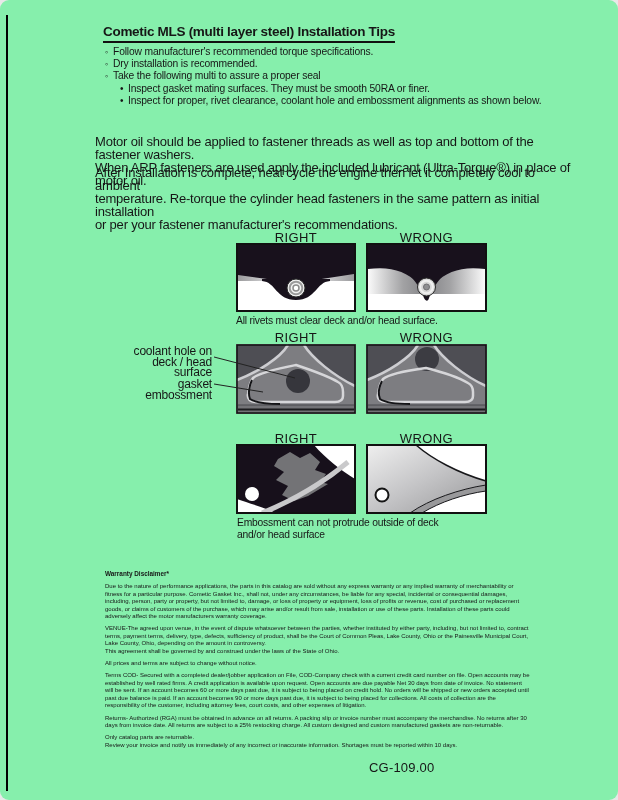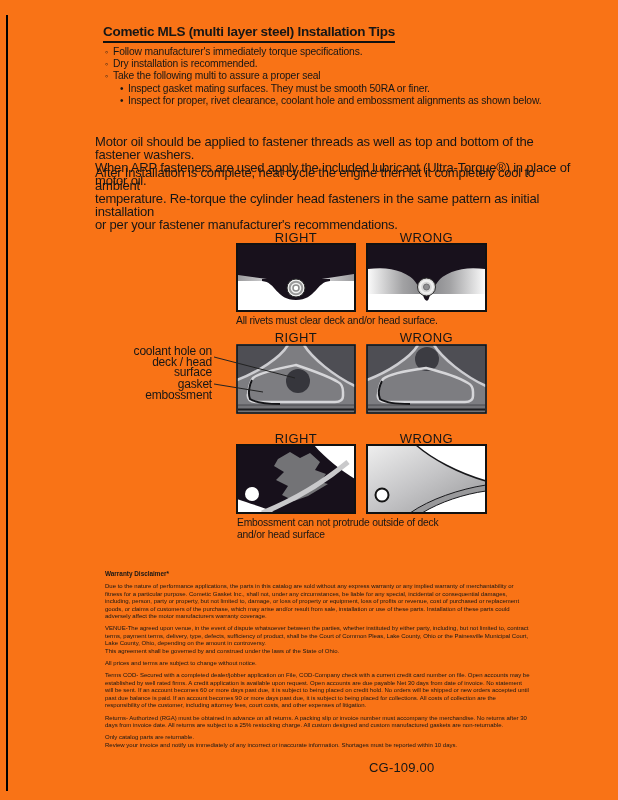--- a/index.html
+++ b/index.html
@@ -1,19 +1,20 @@
 <!DOCTYPE html>
 <html><head>
 <meta charset="utf-8">
 <style>
   html,body{margin:0;padding:0;background:#e8e8e8;}
   .page{
-    position:relative; width:618px; height:800px; background:#f97316;
+    position:relative; width:618px; height:800px; background:#86efac;
     font-family:"Liberation Sans", sans-serif; color:#161616; overflow:hidden;
     margin:0 auto;
+    border-radius:9px;
   }
   .edge-line{position:absolute; left:6px; top:15px; width:2px; height:776px; background:#000;}
 
   .title{
     position:absolute; left:103px; top:24px; margin:0;
     font-size:13.5px; font-weight:bold; letter-spacing:-0.3px;
     border-bottom:2px solid #111; padding-bottom:2px; white-space:nowrap;
   }
 
   .tips{position:absolute; left:105px; top:46px; font-size:10.3px; letter-spacing:-0.15px; line-height:12.2px;}
@@ -42,21 +43,21 @@
 <body>
 
 <div class="page">
   <div class="edge-line"></div>
 
   <h1 class="title">Cometic MLS (multi layer steel) Installation Tips</h1>
 
   <div class="tips">
     <div class="tip-row">
       <span class="mk1">◦</span>
-      <span>Follow manufacturer's immediately torque specifications.</span>
+      <span>Follow manufacturer's recommended torque specifications.</span>
     </div>
     <div class="tip-row">
       <span class="mk1">◦</span>
       <span>Dry installation is recommended.</span>
     </div>
     <div class="tip-row">
       <span class="mk1">◦</span>
       <span>Take the following multi to assure a proper seal</span>
     </div>
     <div class="tip-row sub">

